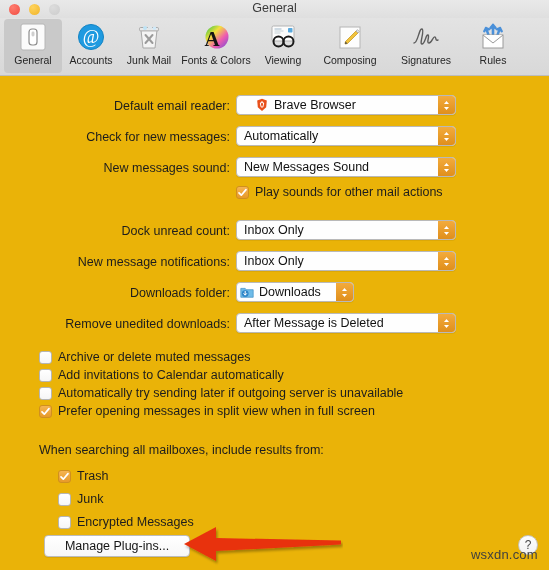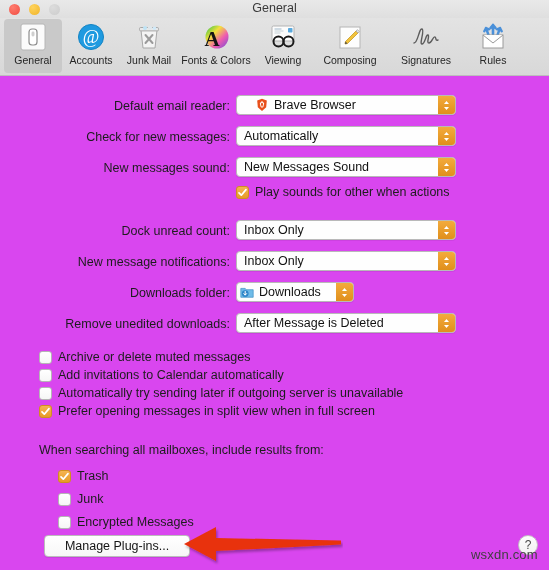--- a/index.html
+++ b/index.html
@@ -6,21 +6,21 @@
     margin: 0; padding: 0;
     width: 549px; height: 570px;
     overflow: hidden;
     background: #ececec;
     font-family: "Liberation Sans", sans-serif;
     -webkit-font-smoothing: antialiased;
   }
   #window {
     position: relative;
     width: 549px; height: 570px;
-    background: #d946ef;
+    background: #eab308;
   }
 
   
   #titlebar {
     position: relative;
     height: 18px;
     background: linear-gradient(to bottom, #e9e9e9, #dfdfdf);
   }
   #title {
     position: absolute;
@@ -379,21 +379,21 @@
         </span>
       </div>
     </div>
 
     <div class="cb-row" style="left:236px; top:107px;">
       <span class="cb checked">
         <svg width="11" height="11" viewBox="0 0 11 11">
             <path d="M2 5.8 L4.3 8.2 L9 2.6" fill="none" stroke="#ffffff" stroke-width="1.7" stroke-linecap="round" stroke-linejoin="round"></path>
           </svg>
       </span>
-      <span class="cb-label">Play sounds for other when actions</span>
+      <span class="cb-label">Play sounds for other mail actions</span>
     </div>
 
     <div class="row" style="top:144px; width:100%;">
       <div class="row-label">Dock unread count:</div>
       <div class="popup" style="top:0; width:220px;">
         <span class="pv">Inbox Only</span>
         <span class="arrows">
           <svg width="9" height="13" viewBox="0 0 9 13">
             <path d="M4.5 2 L7 5 L2 5 Z" fill="#ffffff"></path>
             <path d="M4.5 11 L7 8 L2 8 Z" fill="#ffffff"></path>

